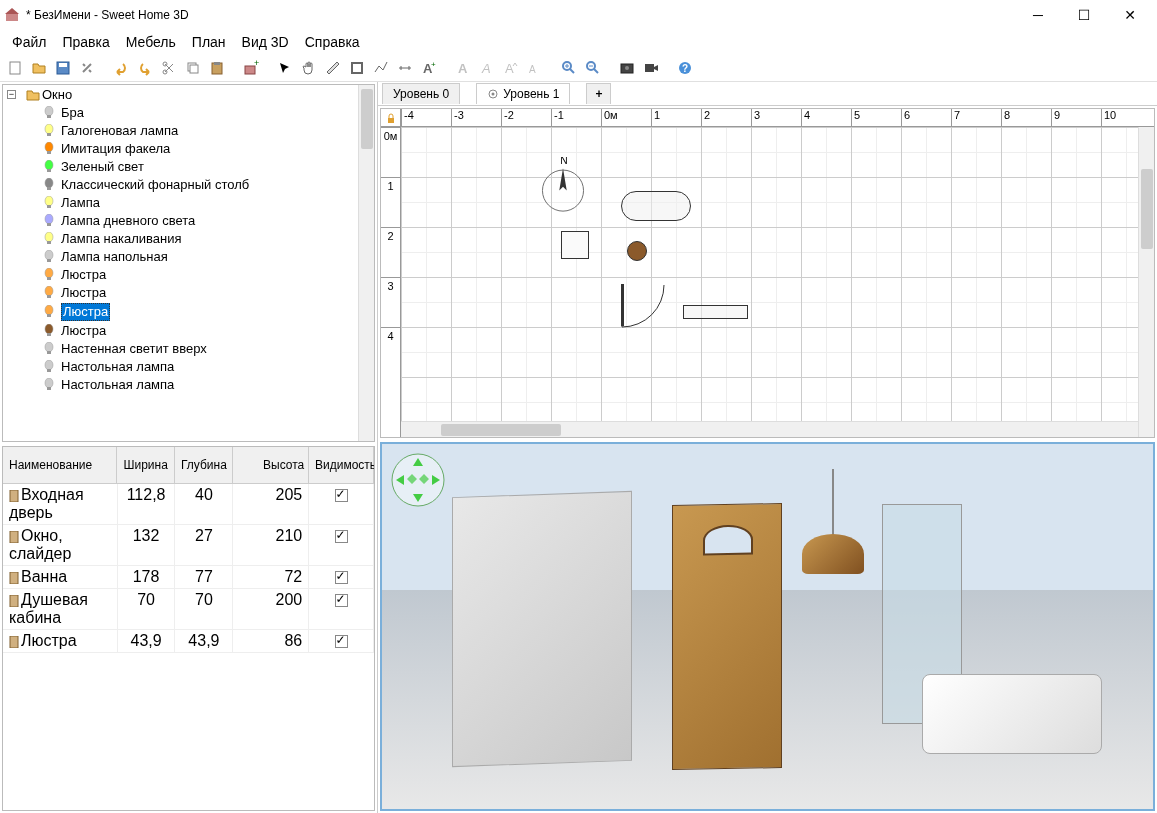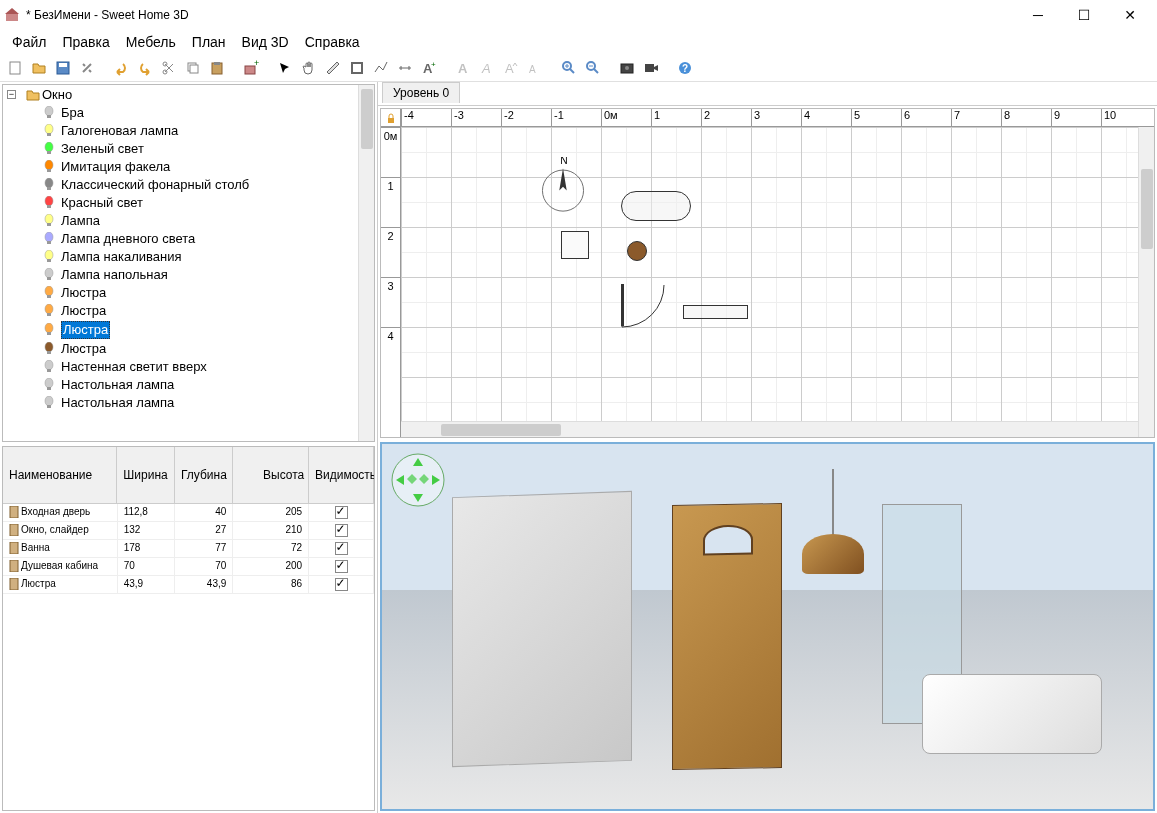--- a/index.html
+++ b/index.html
@@ -17,30 +17,30 @@
 .main-area { flex: 1; display: flex; min-height: 0; }
 .left-col { width: 378px; display: flex; flex-direction: column; border-right: 1px solid #ccc; }
 .catalog { height: 358px; border: 1px solid #bbb; overflow: hidden; position: relative; margin: 2px; }
 .catalog-inner { overflow-y: auto; height: 100%; }
 .tree-root { display: flex; align-items: center; padding: 2px 4px; gap: 2px; font-size: 13px; }
 .tree-item { display: flex; align-items: center; padding: 1px 4px 1px 38px; gap: 4px; font-size: 13px; line-height: 16px; cursor: default; }
 .tree-item.selected .label { background: #0078d7; color: #fff; border: 1px dotted #333; padding: 0 1px; }
 .tree-item .icon-slot { width: 16px; height: 16px; display: flex; align-items: center; justify-content: center; font-size: 12px; }
 .furniture-table { flex: 1; border: 1px solid #bbb; margin: 2px; overflow: auto; }
 .furn-head { display: flex; background: #f0f0f0; border-bottom: 1px solid #ccc; font-size: 12px; }
-.furn-head div { padding: 21px 6px; border-right: 1px solid #ccc; }
-.furn-row { display: flex; border-bottom: 1px solid #eee; font-size: 10px; }
+.furn-head div { padding: 11px 6px; border-right: 1px solid #ccc; }
+.furn-row { display: flex; border-bottom: 1px solid #eee; font-size: 16px; }
 .furn-row div { padding: 2px 6px; border-right: 1px solid #eee; }
 .col-name { width: 115px; }
-.col-w { width: 58px; text-align: left; }
-.col-d { width: 58px; text-align: right; }
+.col-w { width: 58px; text-align: center; }
+.col-d { width: 58px; text-align: center; }
 .col-h { width: 52px; text-align: right; margin-left: 24px; }
 .col-v { width: 65px; text-align: center; }
 .right-col { flex: 1; display: flex; flex-direction: column; min-width: 0; }
-.tabs { height: 24px; display: flex; align-items: flex-start; padding: 0 4px; gap: 8px; border-bottom: 1px solid #ccc; background: #fff; flex-direction: column; }
+.tabs { height: 24px; display: flex; align-items: center; padding: 0 4px; gap: 16px; border-bottom: 1px solid #ccc; background: #fff; }
 .tab { padding: 3px 10px; border: 1px solid #ccc; border-bottom: none; background: #f0f0f0; font-size: 12px; display: flex; align-items: center; gap: 4px; }
 .tab.active { background: #fff; }
 .tab-add { padding: 3px 8px; font-weight: bold; }
 .plan-view { height: 330px; position: relative; background: #fff; border: 1px solid #bbb; margin: 2px; overflow: hidden; }
 .plan-grid { position: absolute; inset: 0; background-image:
   linear-gradient(to right, #eee 1px, transparent 1px),
   linear-gradient(to bottom, #eee 1px, transparent 1px);
   background-size: 25px 25px;
 }
 .plan-grid-major { position: absolute; inset: 0; background-image:
@@ -272,52 +272,43 @@
                 <svg width="12" height="14">
                   <ellipse cx="6" cy="5" rx="4" ry="5" fill="#ff8" stroke="#999" stroke-width="0.5"></ellipse>
                   <rect x="4" y="9" width="4" height="3" fill="#999"></rect>
                 </svg>
               </span>
               <span class="label">Галогеновая лампа</span>
             </div>
             <div class="tree-item">
               <span class="icon-slot">
                 <svg width="12" height="14">
+                  <ellipse cx="6" cy="5" rx="4" ry="5" fill="#f80" stroke="#999" stroke-width="0.5"></ellipse>
+                  <rect x="4" y="9" width="4" height="3" fill="#999"></rect>
+                </svg>
+              </span>
+              <span class="label">Имитация факела</span>
+            </div>
+            <div class="tree-item">
+              <span class="icon-slot">
+                <svg width="12" height="14">
                   <ellipse cx="6" cy="5" rx="4" ry="5" fill="#4f4" stroke="#999" stroke-width="0.5"></ellipse>
                   <rect x="4" y="9" width="4" height="3" fill="#999"></rect>
                 </svg>
               </span>
               <span class="label">Зеленый свет</span>
             </div>
             <div class="tree-item">
               <span class="icon-slot">
                 <svg width="12" height="14">
-                  <ellipse cx="6" cy="5" rx="4" ry="5" fill="#f80" stroke="#999" stroke-width="0.5"></ellipse>
-                  <rect x="4" y="9" width="4" height="3" fill="#999"></rect>
-                </svg>
-              </span>
-              <span class="label">Имитация факела</span>
-            </div>
-            <div class="tree-item">
-              <span class="icon-slot">
-                <svg width="12" height="14">
                   <ellipse cx="6" cy="5" rx="4" ry="5" fill="#888" stroke="#999" stroke-width="0.5"></ellipse>
                   <rect x="4" y="9" width="4" height="3" fill="#999"></rect>
                 </svg>
               </span>
               <span class="label">Классический фонарный столб</span>
-            </div>
-            <div class="tree-item">
-              <span class="icon-slot">
-                <svg width="12" height="14">
-                  <ellipse cx="6" cy="5" rx="4" ry="5" fill="#f44" stroke="#999" stroke-width="0.5"></ellipse>
-                  <rect x="4" y="9" width="4" height="3" fill="#999"></rect>
-                </svg>
-              </span>
-              <span class="label">Красный свет</span>
             </div>
             <div class="tree-item">
               <span class="icon-slot">
                 <svg width="12" height="14">
                   <ellipse cx="6" cy="5" rx="4" ry="5" fill="#ff8" stroke="#999" stroke-width="0.5"></ellipse>
                   <rect x="4" y="9" width="4" height="3" fill="#999"></rect>
                 </svg>
               </span>
               <span class="label">Лампа</span>
             </div>

